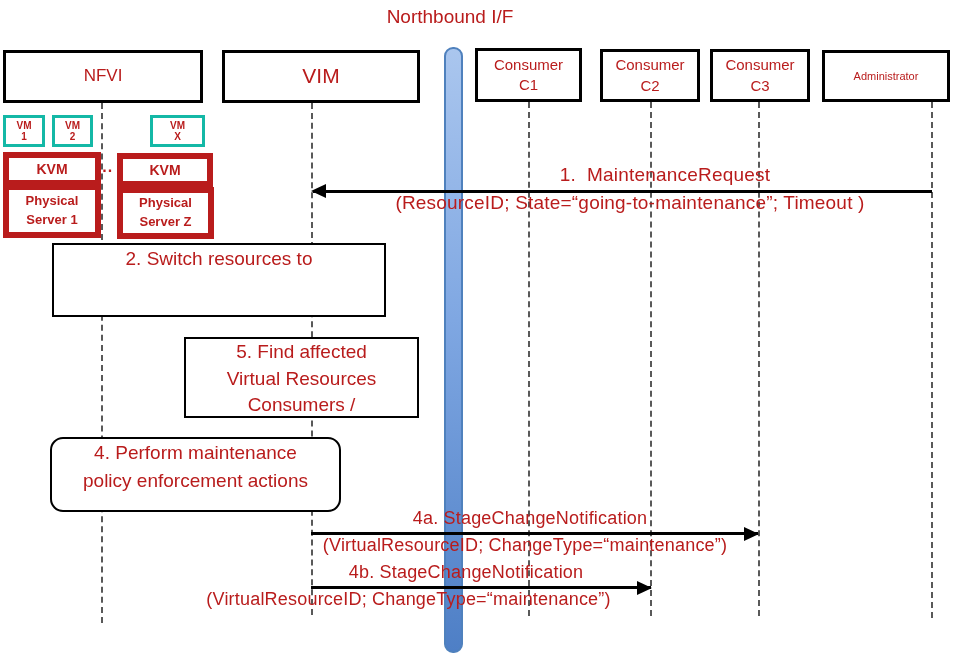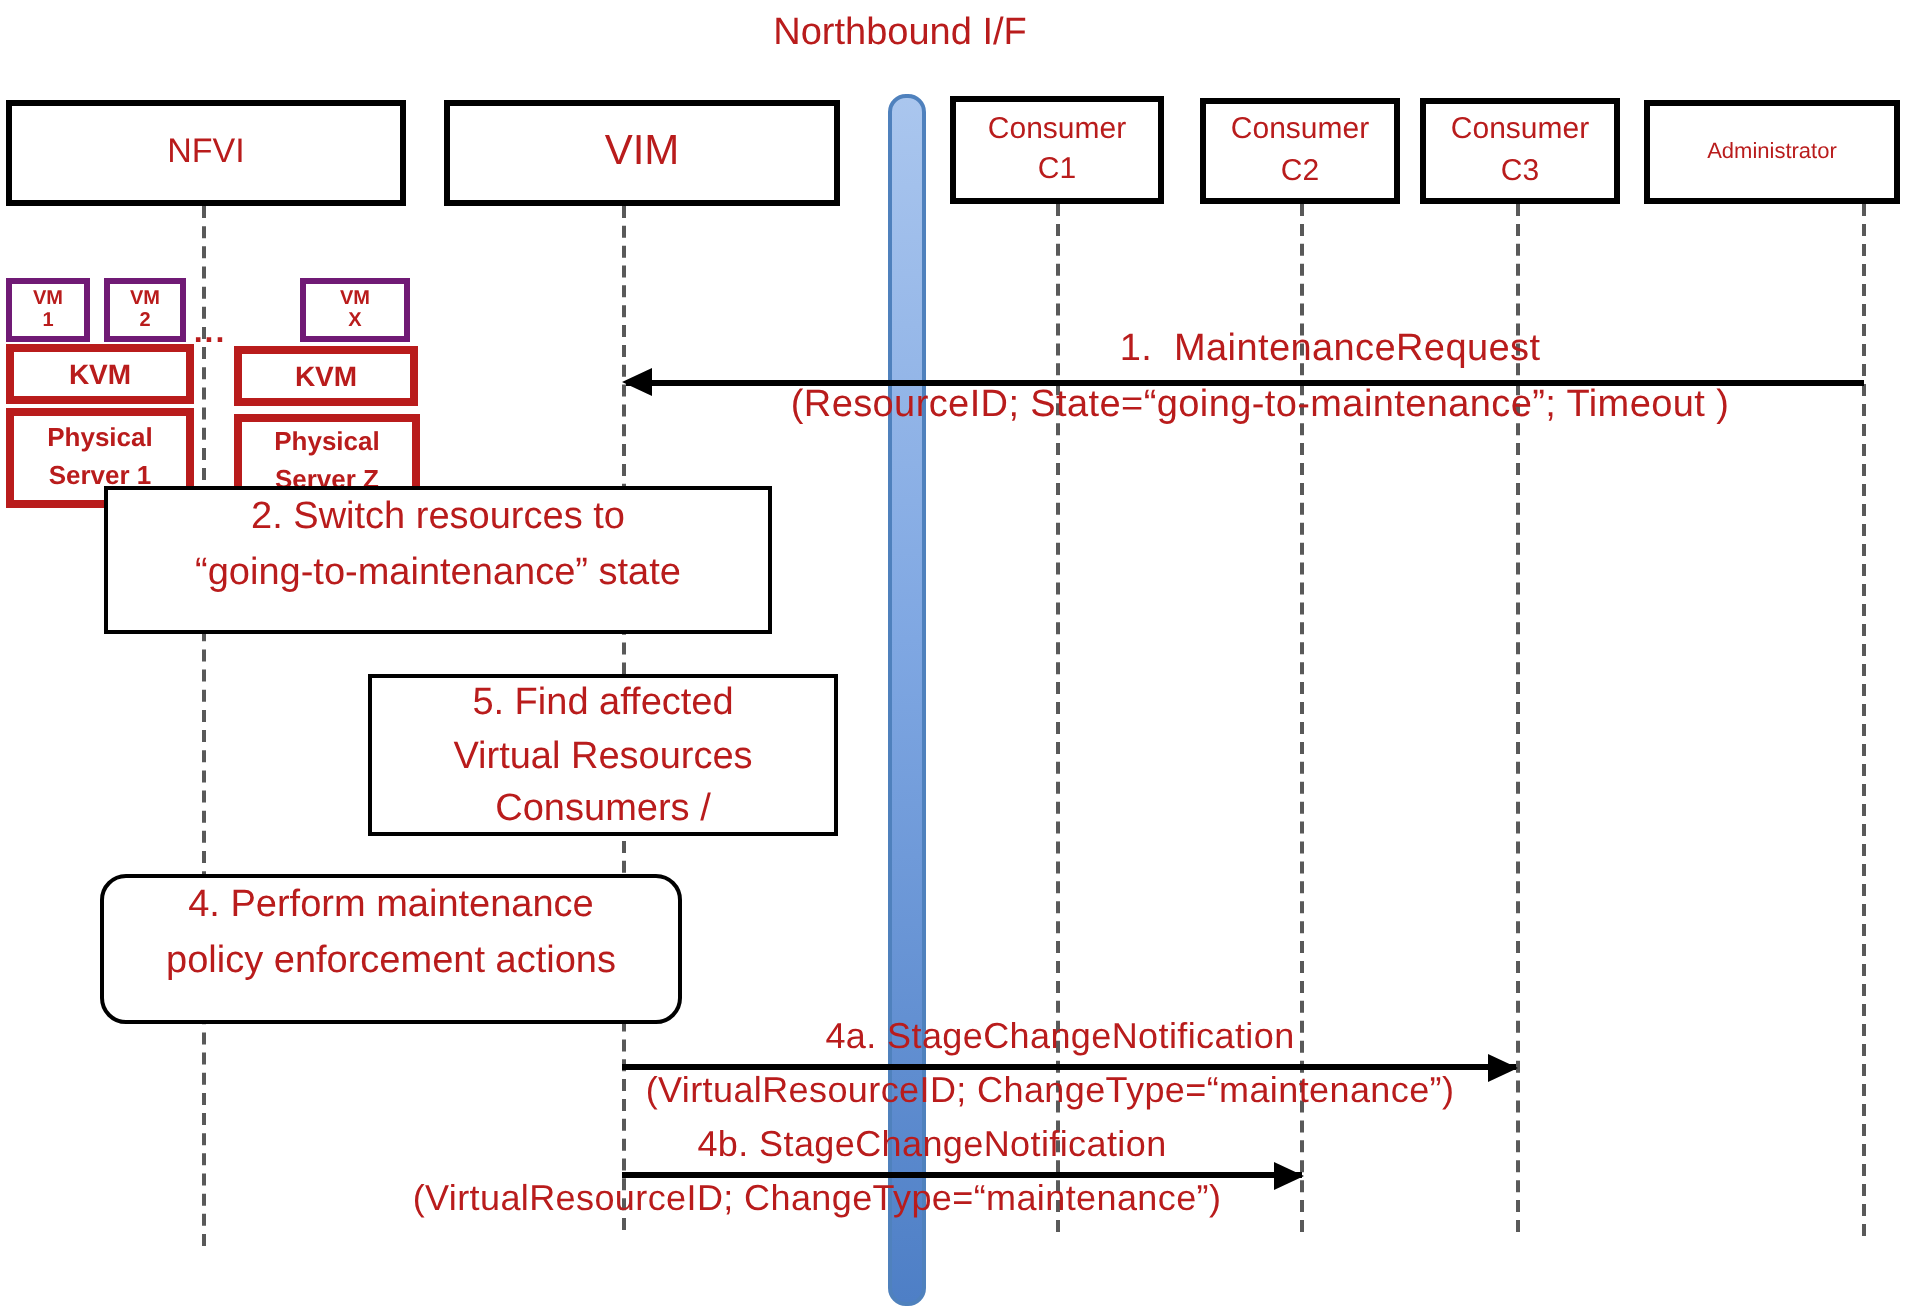--- a/index.html
+++ b/index.html
@@ -19,29 +19,29 @@
   .actor{position:absolute;background:#fff;border:3px solid #000;z-index:2;
          display:flex;flex-direction:column;align-items:center;justify-content:center;
          text-align:center;font-size:16px;line-height:1.35;}
   #box-nfvi {left:3px;  top:50px;width:194px;height:47px;font-size:17px;}
   #box-vim  {left:222px;top:50px;width:192px;height:47px;font-size:21px;}
   #box-c1   {left:475px;top:48px;width:101px;height:48px;font-size:15px;}
   #box-c2   {left:600px;top:49px;width:94px; height:47px;font-size:15px;}
   #box-c3   {left:710px;top:49px;width:94px; height:47px;font-size:15px;}
   #box-admin{left:822px;top:50px;width:122px;height:46px;font-size:11px;}
   
-  .vmbox{position:absolute;background:#fff;border:3px solid #701a75;z-index:2;
+  .vmbox{position:absolute;background:#fff;border:3px solid #14b8a6;z-index:2;
          display:flex;flex-direction:column;align-items:center;justify-content:center;
-         text-align:center;font-size:10px;font-weight:bold;line-height:1.15;margin-top:24px;}
+         text-align:center;font-size:10px;font-weight:bold;line-height:1.15;}
   #box-vm1{left:3px;  top:115px;width:36px;height:26px;}
   #box-vm2{left:52px; top:115px;width:35px;height:26px;}
   #box-vmx{left:150px;top:115px;width:49px;height:26px;}
-  .bluebox{position:absolute;background:#fff;border:4px solid #b91c1c;z-index:2;
+  .bluebox{position:absolute;background:#fff;border:6px solid #b91c1c;z-index:2;
          display:flex;flex-direction:column;justify-content:center;
-         text-align:center;font-weight:bold;margin-top:20px;}
+         text-align:center;font-weight:bold;}
   #box-kvm1{left:3px;  top:152px;width:86px;height:22px;font-size:14px;}
   #box-kvm2{left:117px;top:153px;width:84px;height:22px;font-size:14px;}
   #box-ps1 {left:3px;  top:184px;width:86px;height:42px;font-size:13px;line-height:1.45;}
   #box-psz {left:117px;top:187px;width:85px;height:40px;font-size:13px;line-height:1.45;}
   #ellipsis{position:absolute;left:93px;top:158px;width:24px;z-index:3;
             font-size:16px;font-weight:bold;text-align:center;letter-spacing:1px;}
   
   #nb-title{position:absolute;left:330px;top:6px;width:240px;text-align:center;
             font-size:19px;z-index:4;}
   #nb-bar{position:absolute;left:444px;top:47px;width:15px;height:602px;z-index:3;
@@ -139,21 +139,20 @@
     <span>Physical</span>
     <span>Server 1</span>
   </div>
   <div class="bluebox" id="box-psz">
     <span>Physical</span>
     <span>Server Z</span>
   </div>
 
   <div class="step" id="step2">
     <span>2. Switch resources to</span>
-    <span>“going-to-maintenance” state</span>
   </div>
   <div class="step" id="step3">
     <span>5. Find affected</span>
     <span>Virtual Resources</span>
     <span>Consumers /</span>
   </div>
   <div class="step" id="step4">
     <span>4. Perform maintenance</span>
     <span>policy enforcement actions</span>
   </div>

